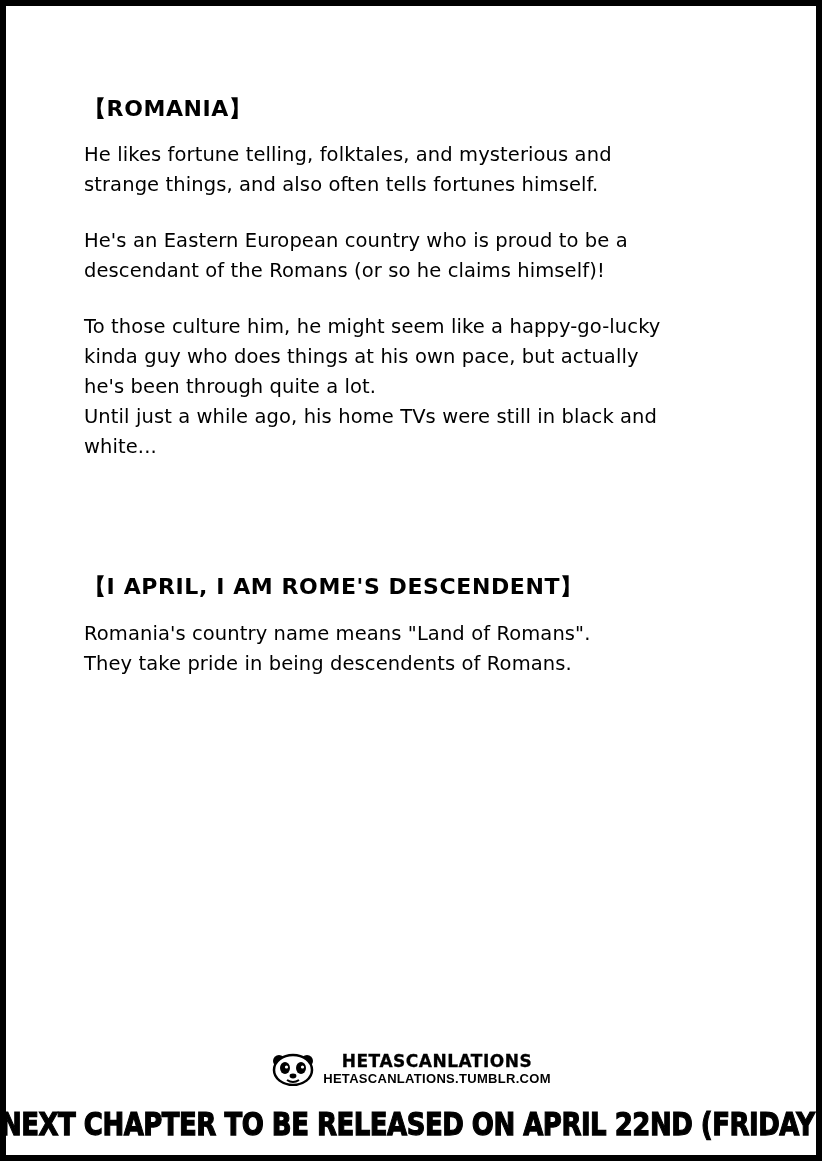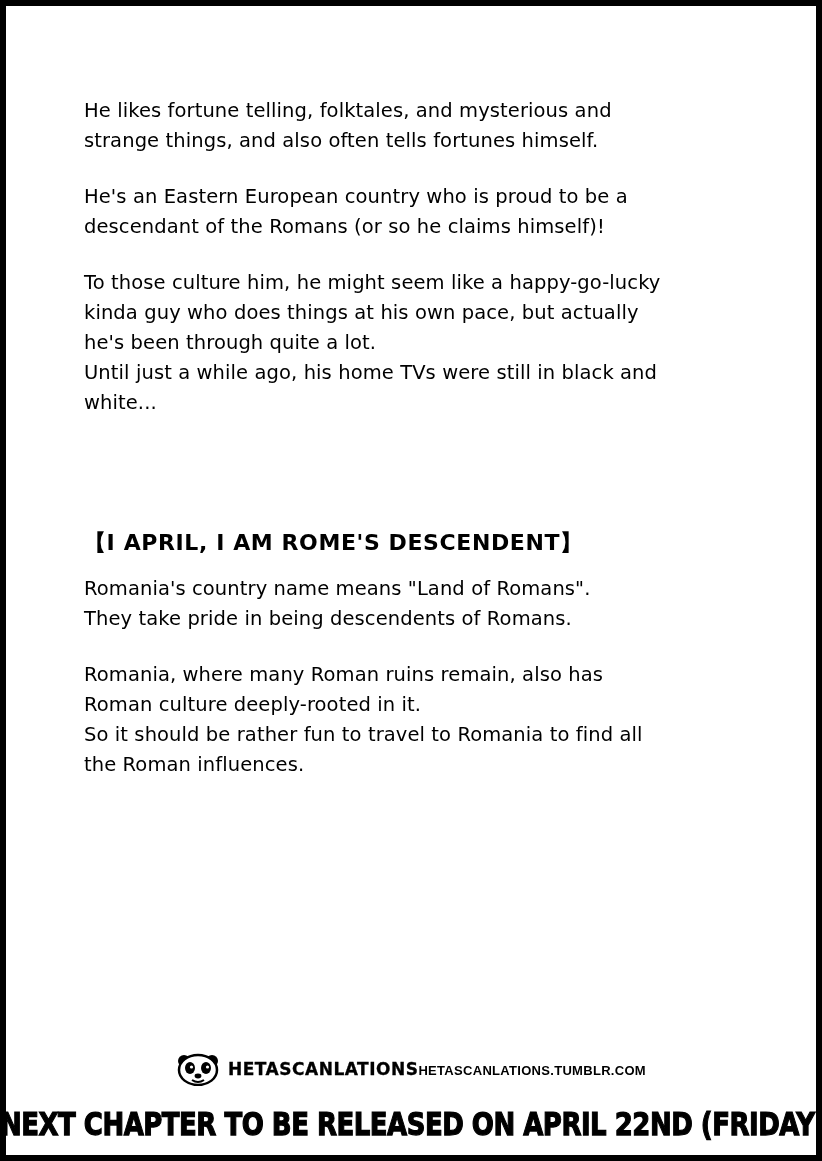--- a/index.html
+++ b/index.html
@@ -86,21 +86,21 @@
 
   .credit-logo {
     width: 44px;
     height: 34px;
     position: relative;
     flex: 0 0 auto;
   }
 
   .credit-text {
     display: flex;
-    flex-direction: row;
+    flex-direction: column;
     align-items: center;
     line-height: 1;
     text-align: center;
   }
 
   .credit-main {
     font-family: "DejaVu Sans", sans-serif;
     font-weight: bold;
     font-size: 17px;
     letter-spacing: 0.5px;
@@ -134,41 +134,38 @@
 </head>
 <body>
 
 <div class="page">
 
   <div class="page-frame"></div>
 
   <div class="content">
 
     <div class="section">
+      <h2 class="section-heading">【ROMANIA】</h2>
       <p class="para">He likes fortune telling, folktales, and mysterious and
 strange things, and also often tells fortunes himself.</p>
       <p class="para">He's an Eastern European country who is proud to be a
 descendant of the Romans (or so he claims himself)!</p>
       <p class="para">To those culture him, he might seem like a happy-go-lucky
 kinda guy who does things at his own pace, but actually
 he's been through quite a lot.
 Until just a while ago, his home TVs were still in black and
 white...</p>
     </div>
 
     <div class="gap-block"></div>
 
     <div class="section">
       <h2 class="section-heading">【I APRIL, I AM ROME'S DESCENDENT】</h2>
       <p class="para">Romania's country name means "Land of Romans".
 They take pride in being descendents of Romans.</p>
-      <p class="para">Romania, where many Roman ruins remain, also has
-Roman culture deeply-rooted in it.
-So it should be rather fun to travel to Romania to find all
-the Roman influences.</p>
     </div>
 
   </div>
 
   <div class="credits">
     <div class="credit-logo">
       <svg viewBox="0 0 44 34" width="44" height="34" aria-hidden="true">
         <ellipse cx="8" cy="9" rx="6" ry="6" fill="#000"></ellipse>
         <ellipse cx="36" cy="9" rx="6" ry="6" fill="#000"></ellipse>
         <ellipse cx="22" cy="18" rx="19" ry="15" fill="#fff" stroke="#000" stroke-width="2.5"></ellipse>

